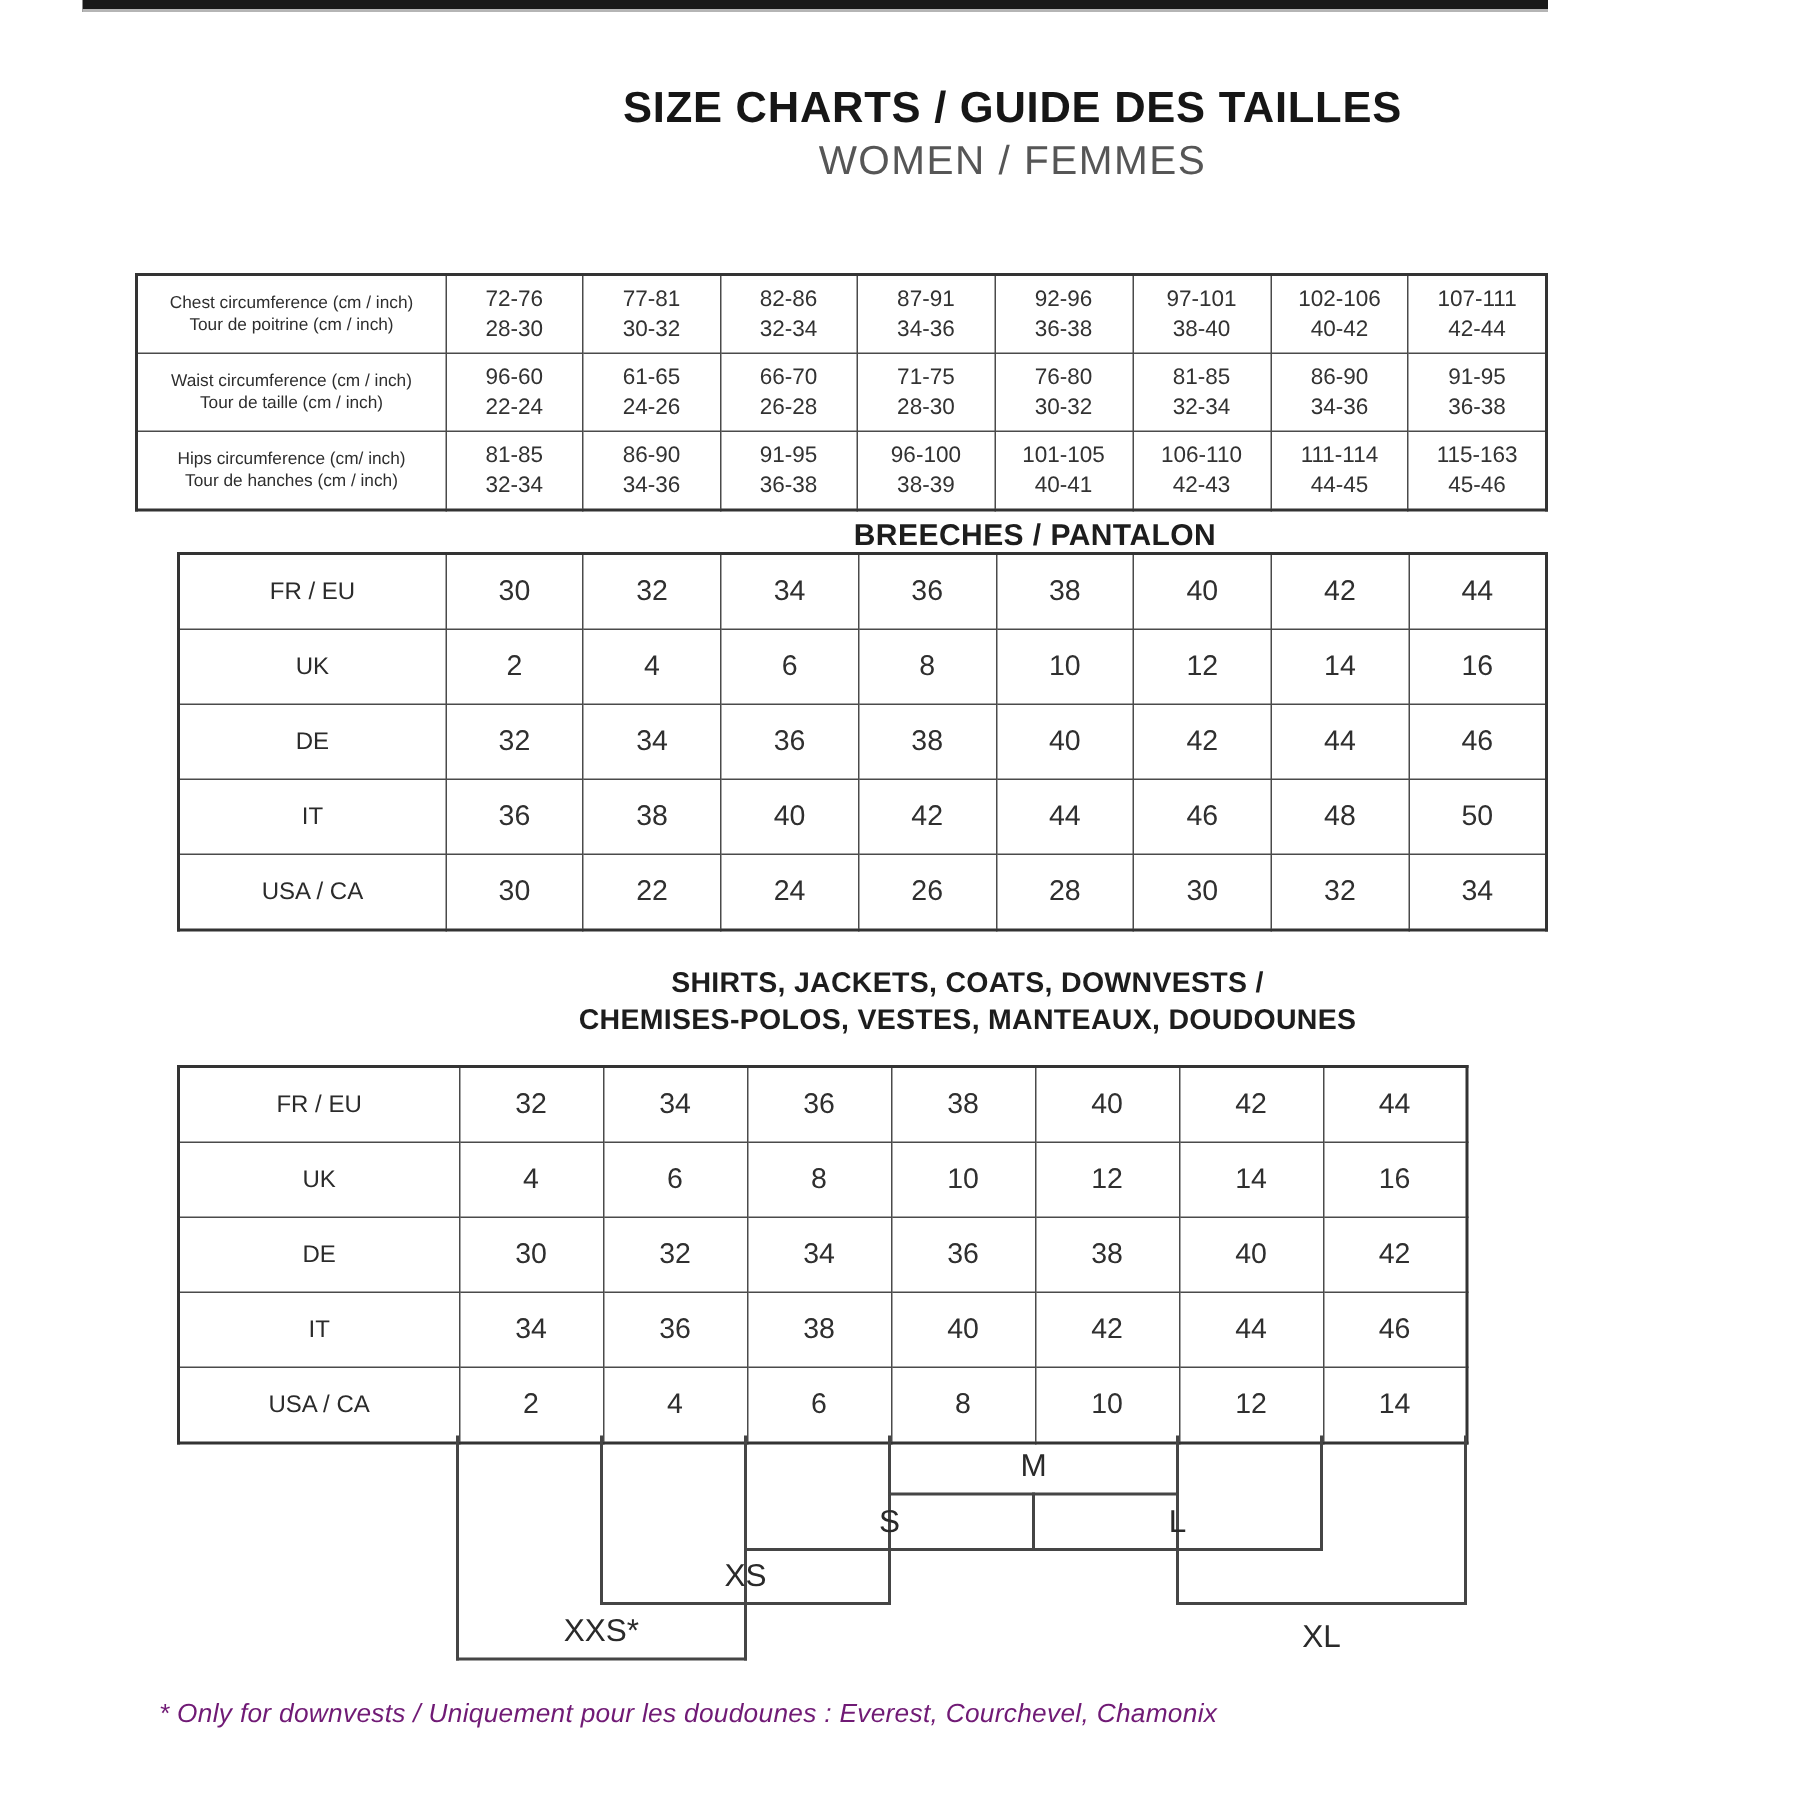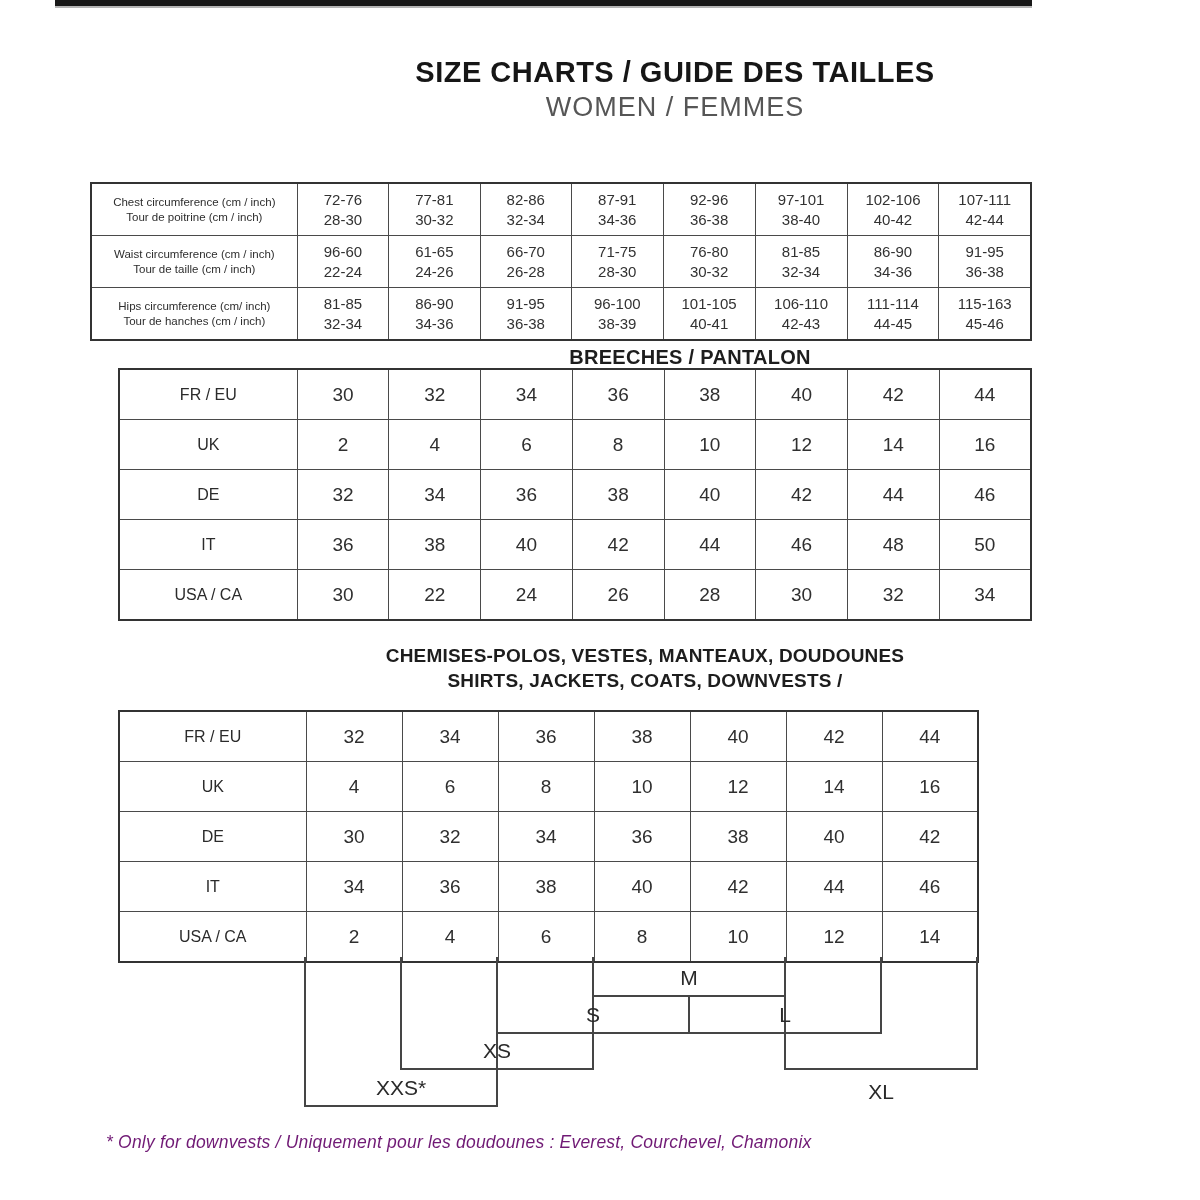--- a/index.html
+++ b/index.html
@@ -233,22 +233,22 @@
           <td class="val">26</td>
           <td class="val">28</td>
           <td class="val">30</td>
           <td class="val">32</td>
           <td class="val">34</td>
         </tr>
       </tbody>
   </table>
 
   <div id="shirts-heading" class="abs centered size-heading">
+    <div>SHIRTS, JACKETS, COATS, DOWNVESTS /</div>
     <div>CHEMISES-POLOS, VESTES, MANTEAUX, DOUDOUNES</div>
-    <div>SHIRTS, JACKETS, COATS, DOWNVESTS /</div>
   </div>
   <table id="shirts-table" class="sheet abs size-table">
     <colgroup>
       <col style="width:187px">
       <col span="7" style="width:96px">
     </colgroup>
     <tbody>
         <tr>
           <td class="lbl">FR / EU</td>
           <td class="val">32</td>

